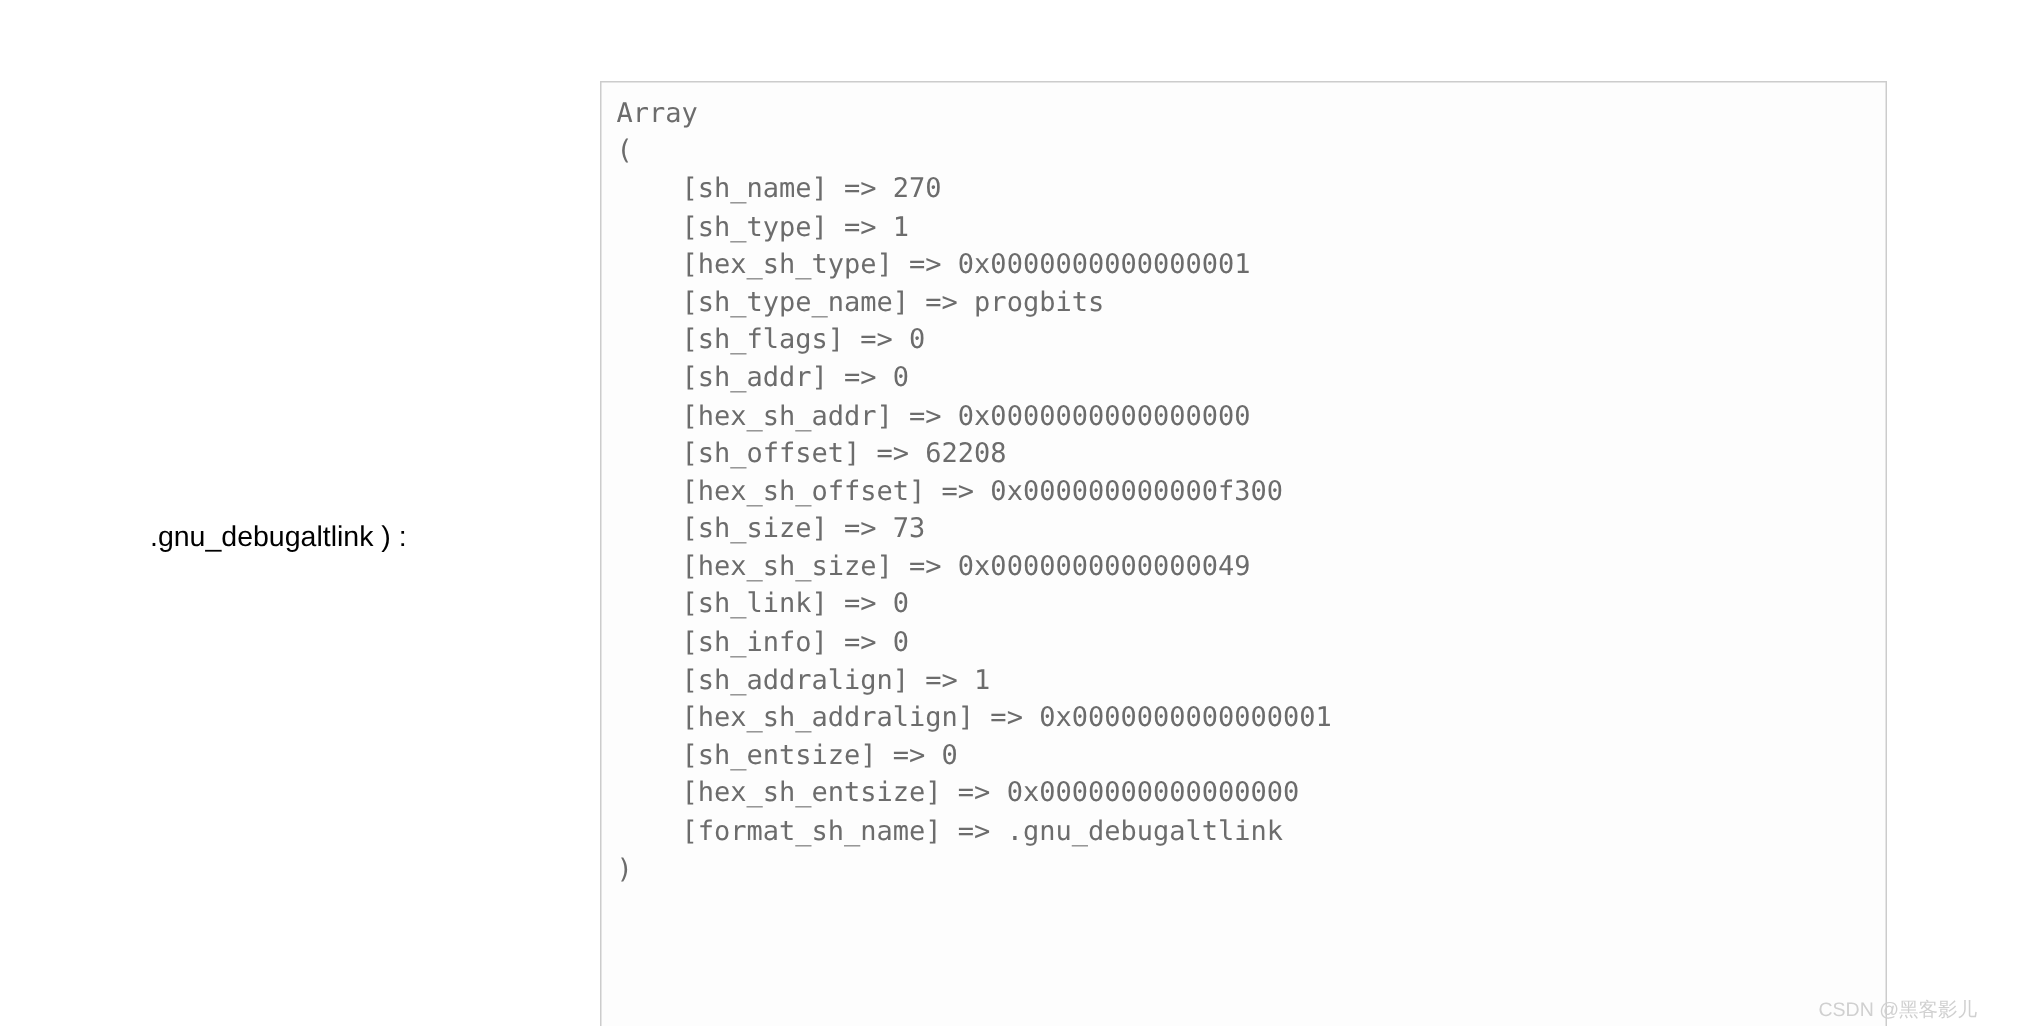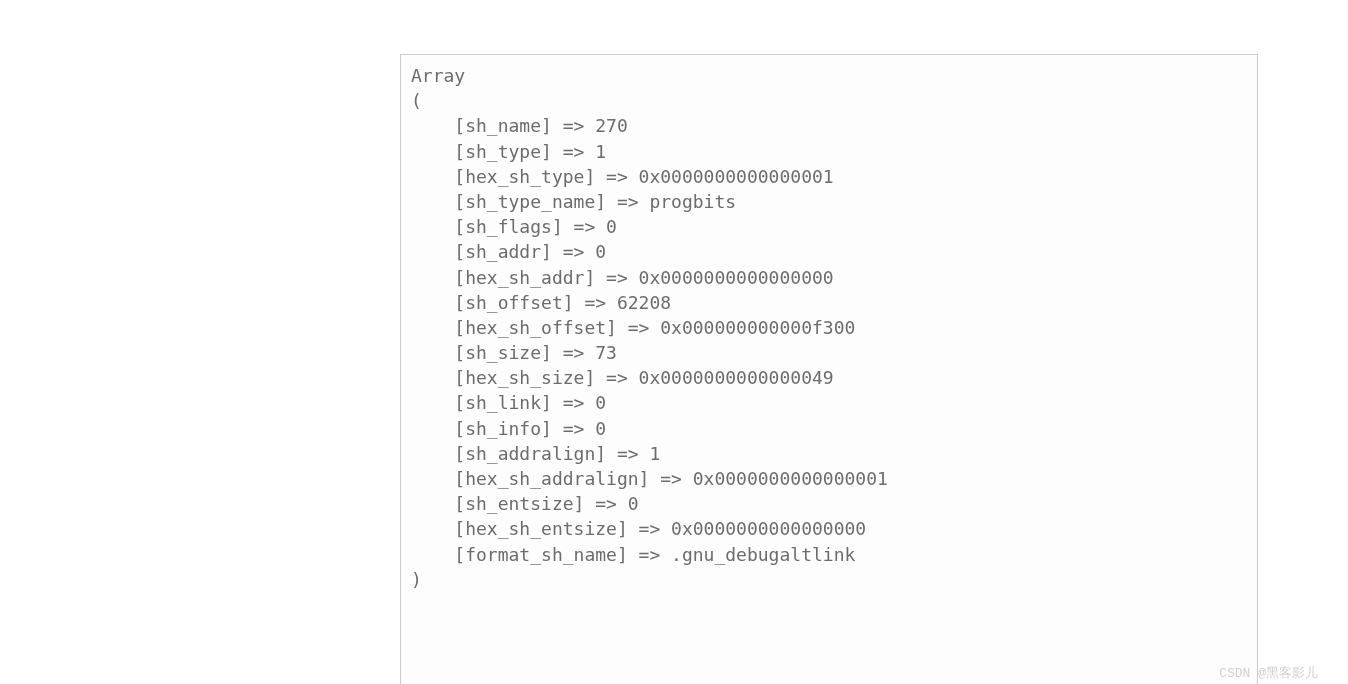--- a/index.html
+++ b/index.html
@@ -51,28 +51,29 @@
       width: 12px;
       height: 12px;
       color: #bbbbbb;
     }
     .watermark {
       position: absolute;
       right: 30px;
       bottom: 2px;
       font-size: 13px;
       color: #d0d0d0;
-      font-family: Liberation Mono, monospace;
+      font-family: Liberation Sans, sans-serif;
     }
   </style>
 </head>
 <body>
 
 <div class="container">
   <div class="label-cell">
+    <div>.gnu_debugaltlink ) :</div>
   </div>
   <div class="code-cell">
     <div class="code-box">
       <div class="code-content"><span>Array</span>
 <span>(</span>
 <span>    [sh_name] =&gt; 270</span>
 <span>    [sh_type] =&gt; 1</span>
 <span>    [hex_sh_type] =&gt; 0x0000000000000001</span>
 <span>    [sh_type_name] =&gt; progbits</span>
 <span>    [sh_flags] =&gt; 0</span>

